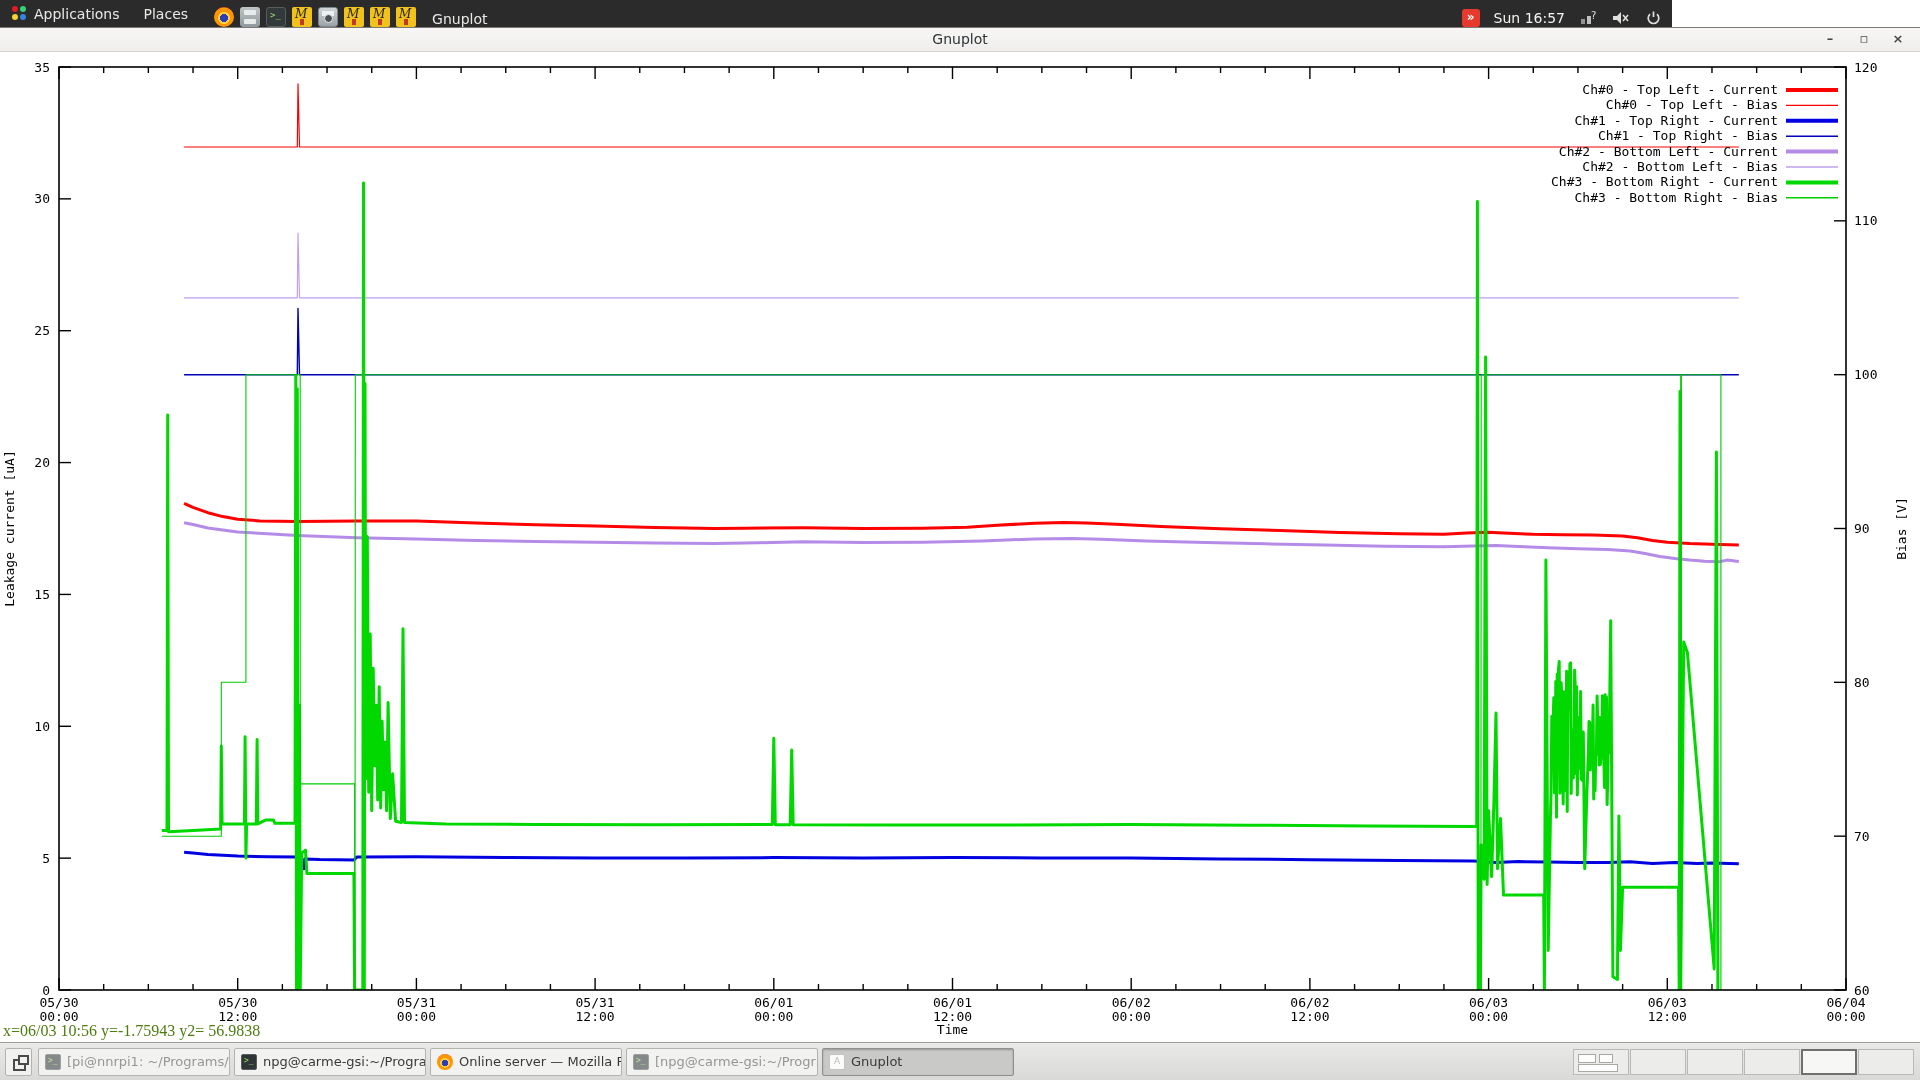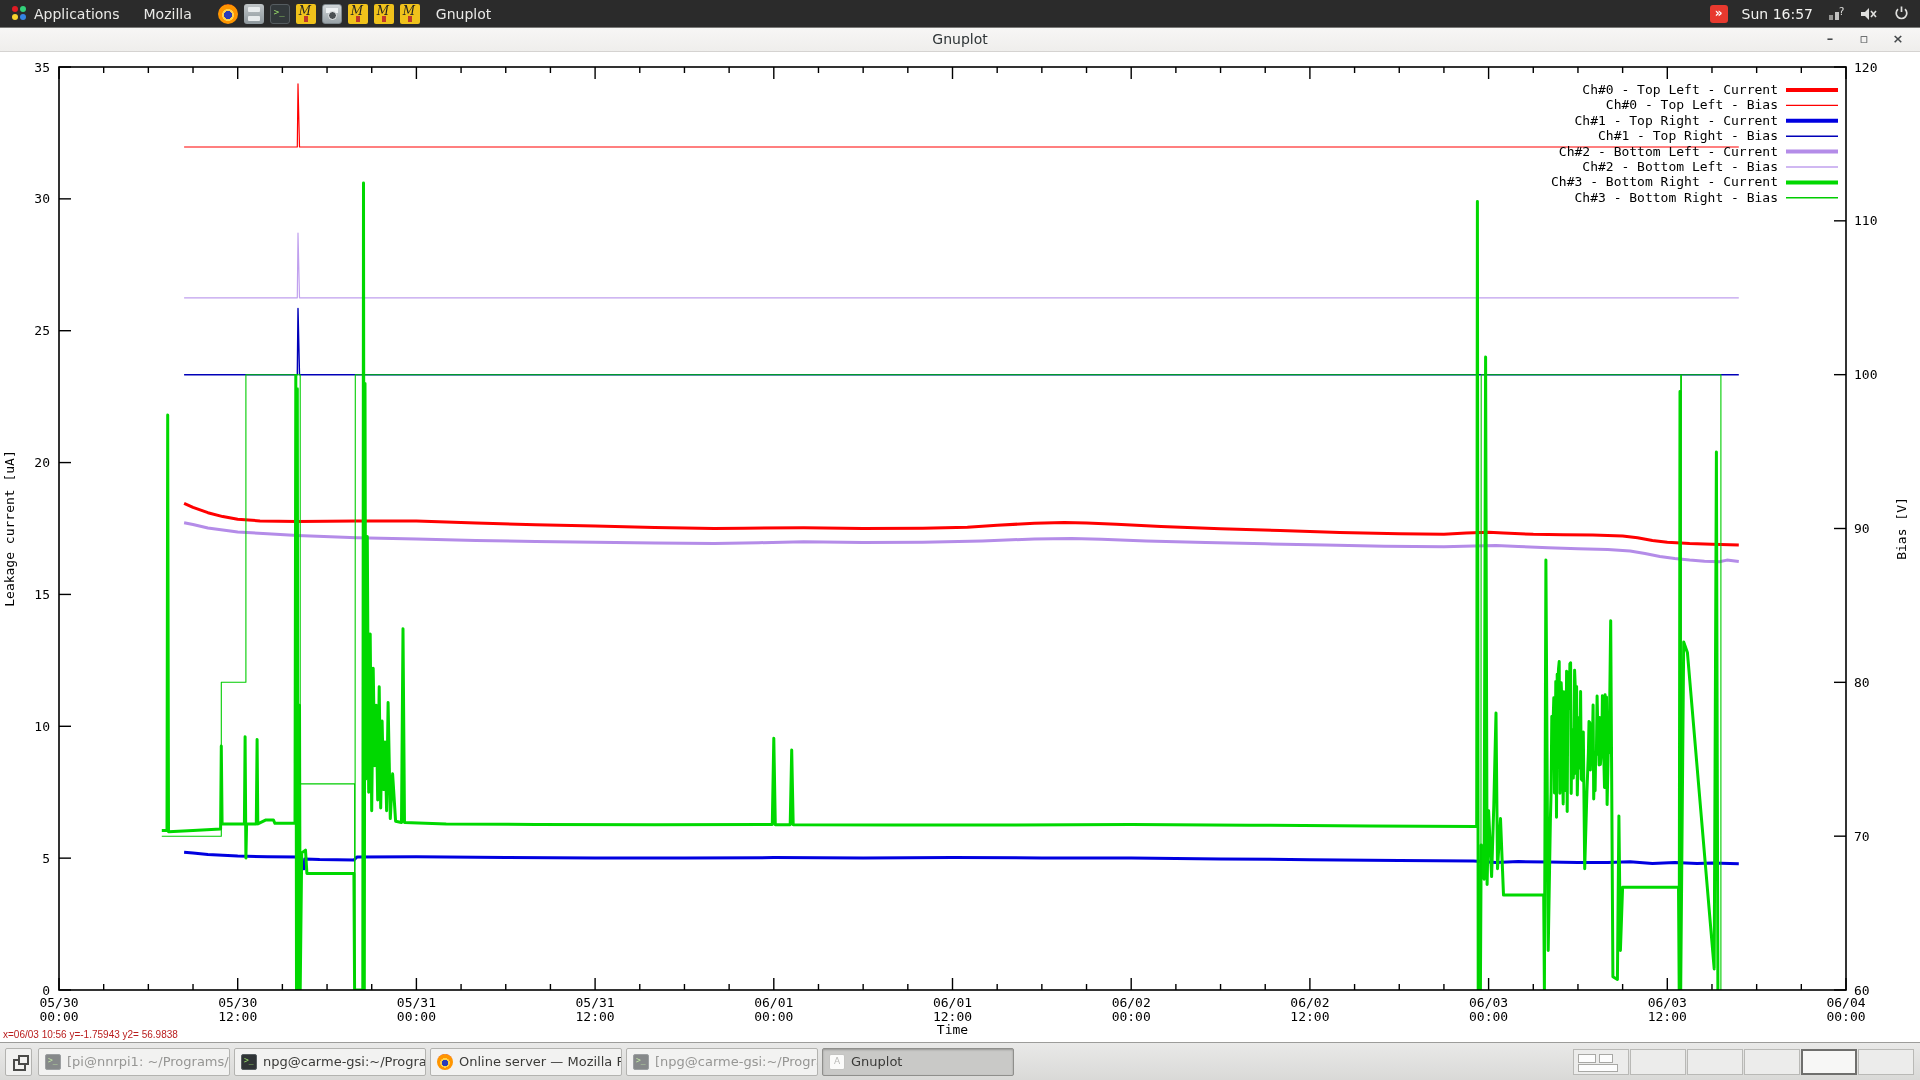--- a/index.html
+++ b/index.html
@@ -1,21 +1,21 @@
 <!DOCTYPE html>
 <html><head>
 <meta charset="utf-8">
 <style>
   * { margin:0; padding:0; box-sizing:border-box; }
   html,body { width:1920px; height:1080px; overflow:hidden; background:#fff;
               font-family:"DejaVu Sans", sans-serif; }
 
   
-  #top-panel { position:absolute; left:0; top:0; width:1920px; height:27px;
-               background:#2b2b2b; color:#e9e9e7; display:flex; align-items:center;
+  #top-panel { position:absolute; left:0; top:0; width:1672px; height:27px;
+               background:#2b2b2b; color:#e9e9e7; display:flex; align-items:flex-end;
                font-size:14px; z-index:30; }
   .tp-menu { display:flex; align-items:center; gap:7px; padding:0 12px; height:100%; cursor:default; }
   .gnome-logo { width:15px; height:15px; display:grid; grid-template-columns:7px 7px; grid-gap:1px; }
   .gnome-logo i { border-radius:50%; width:6px; height:6px; display:block; }
   .launchers { display:flex; align-items:center; gap:6px; margin-left:14px; }
   .launcher { width:20px; height:20px; border-radius:3px; position:relative; cursor:pointer; }
   .ic-firefox { background:radial-gradient(circle at 50% 55%, #2b3db9 0 26%, #ffd24a 27% 40%, #ff9500 41% 70%, #e8590c 71% 100%); border-radius:50%; }
   .ic-files { background:linear-gradient(#bfc4c6,#8f989d); }
   .ic-files::before, .ic-files::after { content:""; position:absolute; left:4px; right:4px; height:5px; background:#e8ebec; border-radius:1px; }
   .ic-files::before { top:3px; } .ic-files::after { bottom:3px; }
@@ -38,22 +38,22 @@
   #titlebar { position:absolute; left:0; top:27px; width:1920px; height:25px;
               background:linear-gradient(#f7f6f5,#efeeec); border-top:1px solid #7a7a78;
               border-bottom:1px solid #d5d3d1; z-index:20; }
   #window-title { position:absolute; left:0; right:0; top:3px; text-align:center;
                   font-size:14px; color:#2e3436; }
   .win-btns { position:absolute; right:12px; top:0; height:100%; display:flex; gap:14px; align-items:center; }
   .win-btn { width:20px; height:20px; text-align:center; line-height:18px; color:#44484a;
              font-size:13px; font-weight:bold; cursor:pointer; border-radius:3px; }
 
   #canvas { position:absolute; left:0; top:52px; width:1920px; height:990px; background:#ffffff; }
-  #status-line { position:absolute; left:3px; bottom:2px; font-family:Liberation Sans, sans-serif;
-                 font-size:10px; color:#b91c1c; }
+  #status-line { position:absolute; left:3px; bottom:2px; font-family:Liberation Serif, serif;
+                 font-size:16px; color:#4d7c0f; }
 
   
   #bottom-panel { position:absolute; left:0; top:1042px; width:1920px; height:38px;
                   background:linear-gradient(#e9e9e8,#d9d9d7); border-top:1px solid #9c9c9a;
                   display:flex; align-items:center; z-index:30; }
   #show-desktop { width:27px; height:28px; margin-left:5px; background:#f1f1f0; border:1px solid #b3b3b0;
                   border-radius:2px; position:relative; cursor:pointer; }
   #show-desktop::before { content:""; position:absolute; left:7px; top:10px; width:9px; height:8px; border:2px solid #4a4a48; }
   #show-desktop::after { content:""; position:absolute; left:12px; top:6px; width:7px; height:6px; border:2px solid #4a4a48; background:#f1f1f0; }
   #task-list { display:flex; gap:4px; margin-left:6px; }
@@ -85,21 +85,21 @@
   <div class="tp-menu">
     <span class="gnome-logo">
       <i style="background:#e01b24"></i>
         <i style="background:#33d17a"></i>
         <i style="background:#f6d32d"></i>
         <i style="background:#3584e4"></i>
     </span>
     <span>Applications</span>
   </div>
   <div class="tp-menu">
-    <span>Mozilla</span>
+    <span>Places</span>
   </div>
   <div class="launchers" id="launchers">
       <span class="launcher ic-firefox"></span>
       <span class="launcher ic-files"></span>
       <span class="launcher ic-terminal"></span>
       <span class="launcher ic-midas"></span>
       <span class="launcher ic-shot"></span>
       <span class="launcher ic-midas"></span>
       <span class="launcher ic-midas"></span>
       <span class="launcher ic-midas"></span>

